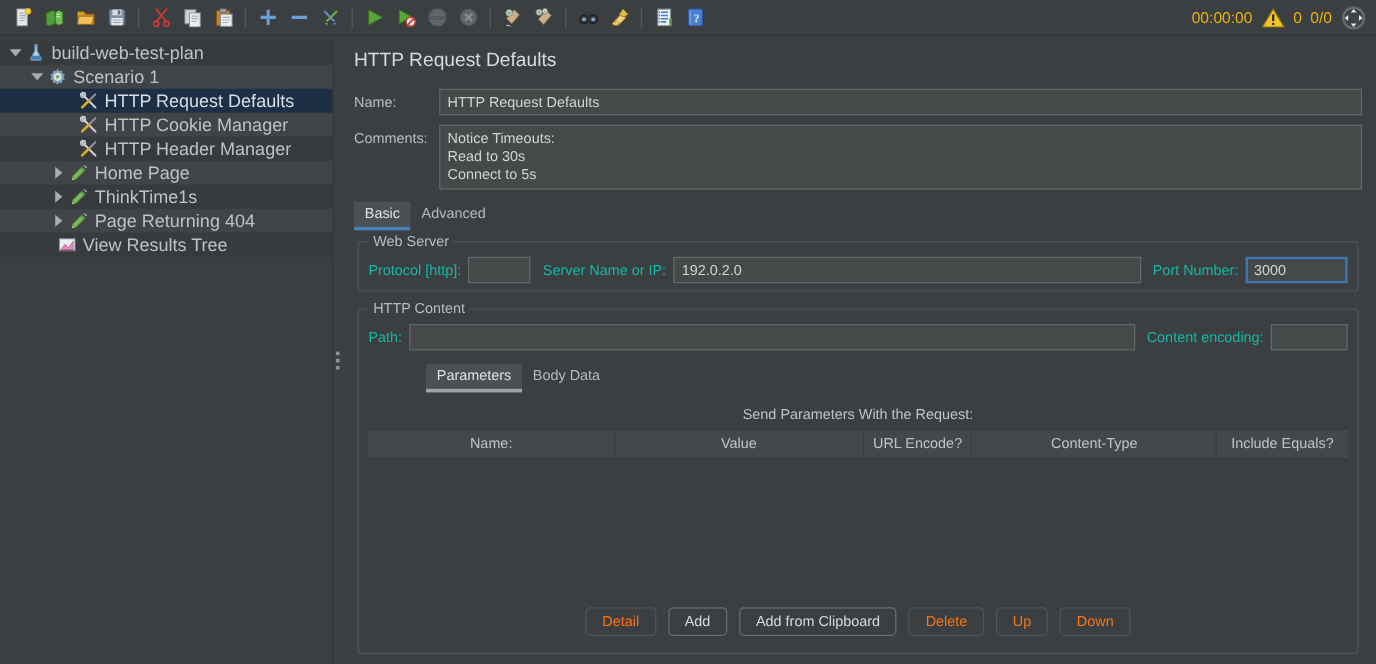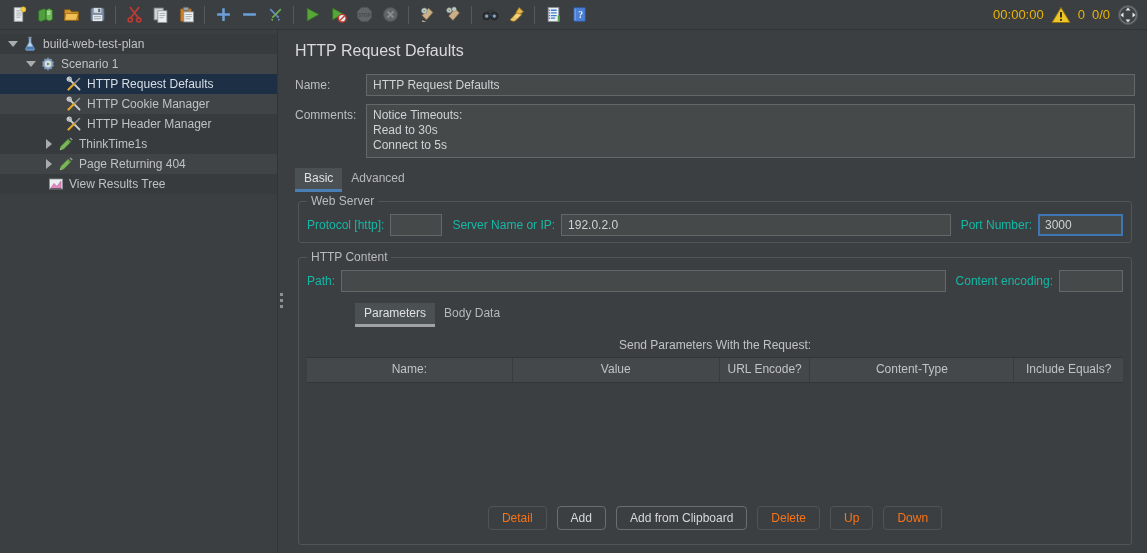--- a/index.html
+++ b/index.html
@@ -44,21 +44,21 @@
   .twisty { width:10px; height:10px; display:inline-block; position:relative; flex:0 0 10px; }
   .twisty.down::before {
     content:""; position:absolute; left:0; top:2px;
     border-left:5px solid transparent; border-right:5px solid transparent; border-top:6px solid #a9acad;
   }
   .twisty.right::before {
     content:""; position:absolute; left:2px; top:0;
     border-top:5px solid transparent; border-bottom:5px solid transparent; border-left:6px solid #a9acad;
   }
   .tree-icon { width:16px; height:16px; margin:0 5px 0 4px; flex:0 0 16px; }
-  .tree-label { font-size:12px; }
+  .tree-label { font-size:15px; }
 
   
   .splitter { width:8px; flex:0 0 8px; background:#3c3f41; position:relative; cursor:col-resize; }
   .splitter .grip { position:absolute; left:2px; top:263px; display:flex; flex-direction:column; gap:3px; }
   .splitter .grip i { width:3px; height:3px; background:#8e9192; display:block; }
 
   
   .main { flex:1; display:flex; flex-direction:column; padding:8px 12px 8px 9px; min-width:0; }
   .page-title { font-size:16px; font-weight:500; color:#d8dadb; margin:4px 0 14px 0; }
   .frow { display:flex; align-items:flex-start; margin-bottom:8px; }
@@ -338,20 +338,30 @@
       <div class="tree-row stripe-dark" style="padding-left:62px;">
         <svg class="tree-icon" viewBox="0 0 16 16">
             <path d="M2.5 2.5l11 11" stroke="#c9cdd0" stroke-width="1.8" stroke-linecap="round"></path>
             <circle cx="3.2" cy="3.2" r="2" fill="none" stroke="#c9cdd0" stroke-width="1.3"></circle>
             <path d="M13.5 2.5l-5.5 5.5" stroke="#8f9699" stroke-width="1.6" stroke-linecap="round"></path>
             <path d="M8 8l-5.5 5.5" stroke="#e0a828" stroke-width="2.2" stroke-linecap="round"></path>
           </svg>
         <span class="tree-label">HTTP Header Manager</span>
       </div>
 
+      <div class="tree-row stripe-light" style="padding-left:44px;">
+        <span class="twisty right"></span>
+        <svg class="tree-icon" viewBox="0 0 16 16">
+            <path d="M12 1.8l2.2 2.2" stroke="#9aa4ad" stroke-width="1.2"></path>
+            <path d="M10.2 3l2.8 2.8-7.5 7.5-3.4.6.6-3.4z" fill="#7cb65c" stroke="#4c7d33" stroke-width=".8"></path>
+            <path d="M9.4 4l2.6 2.6" stroke="#4c7d33" stroke-width=".8"></path>
+            <path d="M2.1 13.9l1.6-.3-1.3-1.3z" fill="#d9dde0"></path>
+          </svg>
+        <span class="tree-label">Home Page</span>
+      </div>
 
       <div class="tree-row stripe-dark" style="padding-left:44px;">
         <span class="twisty right"></span>
         <svg class="tree-icon" viewBox="0 0 16 16">
             <path d="M12 1.8l2.2 2.2" stroke="#9aa4ad" stroke-width="1.2"></path>
             <path d="M10.2 3l2.8 2.8-7.5 7.5-3.4.6.6-3.4z" fill="#7cb65c" stroke="#4c7d33" stroke-width=".8"></path>
             <path d="M9.4 4l2.6 2.6" stroke="#4c7d33" stroke-width=".8"></path>
             <path d="M2.1 13.9l1.6-.3-1.3-1.3z" fill="#d9dde0"></path>
           </svg>
         <span class="tree-label">ThinkTime1s</span>

